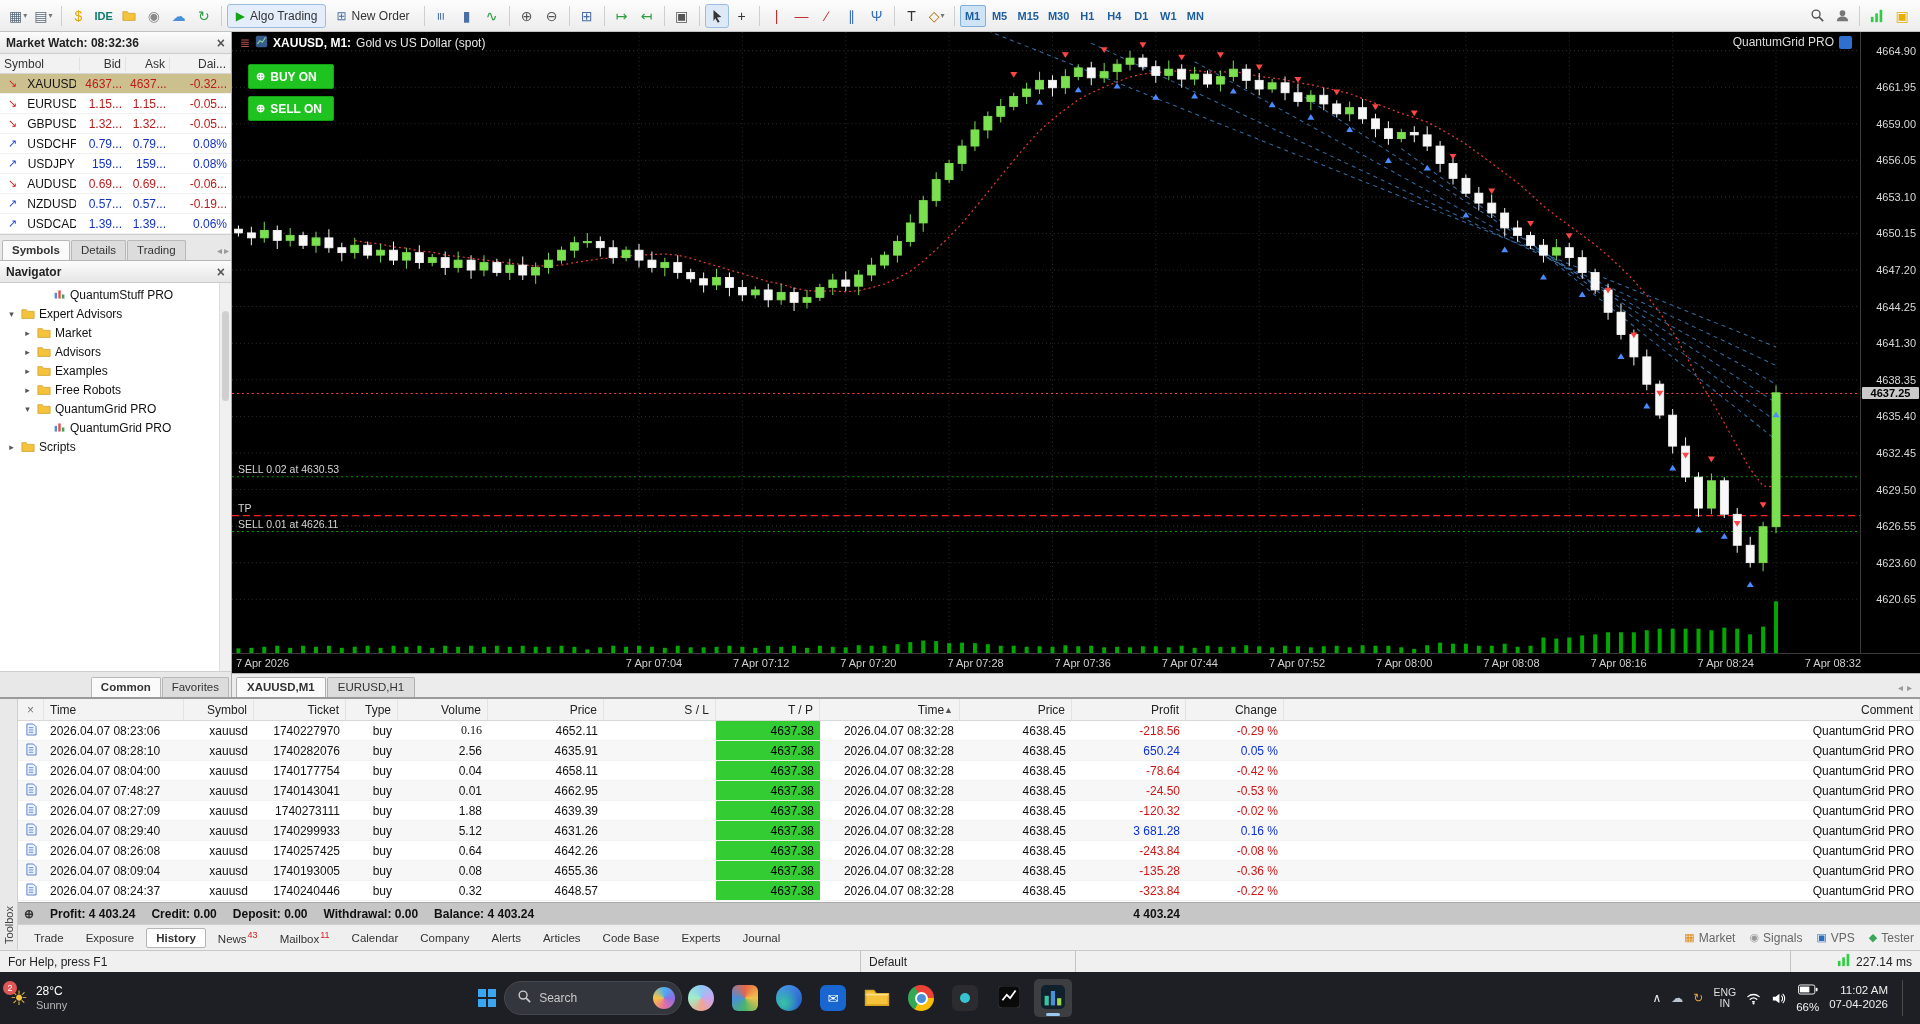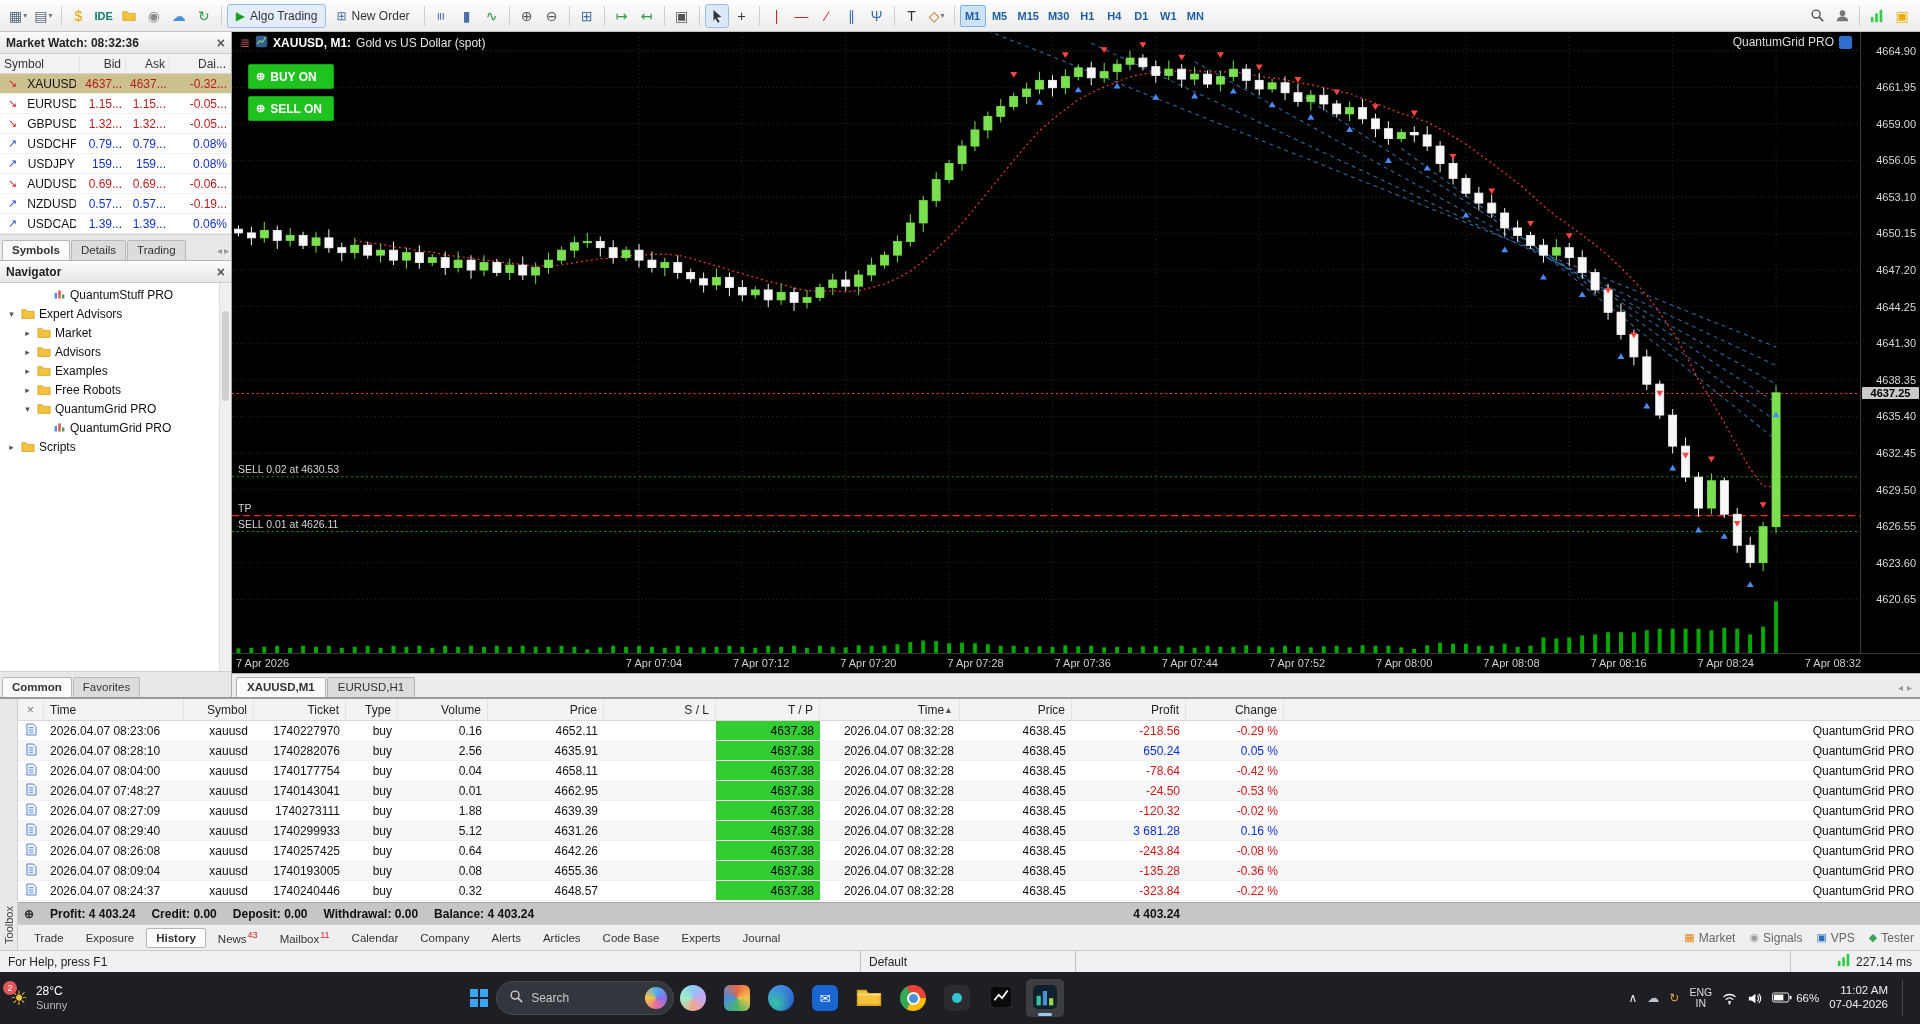--- a/index.html
+++ b/index.html
@@ -35,21 +35,21 @@
 .mw-row{display:grid;grid-template-columns:80px 46px 44px 1fr;height:20px;align-items:center;border-bottom:1px solid #f0f0f0;}
 .mw-row span{padding:0 4px;white-space:nowrap;overflow:hidden;}
 .mw-row .num{text-align:right;}
 .mw-row.selected{background:#cdc08f;}
 .mw-sym{display:flex;align-items:center;gap:3px;color:#111;}
 .arrow-down{color:#cc2222;font-size:11px;}
 .arrow-up{color:#2244cc;font-size:11px;}
 .val-down{color:#b91c1c;}
 .val-up{color:#1232c3;}
 
-.subtabs{height:26px;background:#e8e8e8;border-top:1px solid #cfcfcf;display:flex;align-items:flex-end;padding:2px 2px 0 2px;gap:1px;flex:0 0 26px;}
+.subtabs{height:26px;background:#e8e8e8;border-top:1px solid #cfcfcf;display:flex;align-items:flex-end;padding:2px 2px 0 2px;gap:1px;flex:0 0 26px;justify-content:flex-end;}
 .subtab{padding:3px 9px 4px;background:#dcdcdc;border:1px solid #b8b8b8;border-bottom:none;border-radius:2px 2px 0 0;color:#333;font-size:11.5px;}
 .subtab.active{background:#fafafa;font-weight:bold;}
 .subtab-arrows{margin-left:auto;display:flex;gap:2px;align-items:center;padding-bottom:4px;color:#999;font-size:10px;}
 
 .nav-panel{flex:1;display:flex;flex-direction:column;background:#fff;min-height:0;position:relative;}
 .nav-tree{flex:1;overflow:hidden;padding-top:2px;position:relative;}
 .nav-item{height:19px;display:flex;align-items:center;gap:4px;white-space:nowrap;color:#111;}
 .nav-arrow{width:11px;text-align:center;color:#555;font-size:9px;flex:0 0 11px;}
 .nav-scroll{position:absolute;right:0;top:0;bottom:0;width:12px;background:#f0f0f0;border-left:1px solid #ddd;}
 .nav-scroll .thumb{position:absolute;left:2px;right:2px;top:28px;height:90px;background:#cfcfcf;border-radius:4px;}
@@ -132,21 +132,21 @@
 .tk-app.active{background:rgba(255,255,255,0.14);}
 .tk-app.active::after{content:"";position:absolute;bottom:1px;left:12px;right:12px;height:3px;border-radius:2px;background:#9cc8f0;}
 .ic-circle{width:26px;height:26px;border-radius:50%;}
 .ic-square{width:26px;height:26px;border-radius:6px;display:flex;align-items:center;justify-content:center;color:#fff;font-size:13px;}
 .chrome-outer{width:26px;height:26px;border-radius:50%;background:conic-gradient(from -30deg,#ea4335 0 120deg,#fbbc05 0 240deg,#34a853 0 360deg);display:flex;align-items:center;justify-content:center;}
 .chrome-mid{width:13px;height:13px;border-radius:50%;background:#fff;display:flex;align-items:center;justify-content:center;}
 .chrome-in{width:9px;height:9px;border-radius:50%;background:#4a90d9;}
 .tk-tray{display:flex;align-items:center;gap:10px;margin-left:auto;padding-right:4px;}
 .tray-ic{display:flex;align-items:center;justify-content:center;color:#e8e8e8;}
 .tk-lang{display:flex;flex-direction:column;align-items:center;line-height:1.05;font-size:10.5px;color:#ddd;}
-.tk-batt{display:flex;gap:4px;font-size:11.5px;}
+.tk-batt{display:flex;align-items:center;gap:4px;font-size:11.5px;flex-direction:column;}
 .tk-clock{display:flex;flex-direction:column;align-items:flex-end;line-height:1.2;font-size:11.5px;color:#eee;}
 .tk-edge{width:4px;height:36px;border-left:1px solid #4a4a4a;margin-left:4px;}
 </style>
 </head>
 <body>
 
 <div class="app">
 
   <div class="toolbar">
     <div class="tb-items">
@@ -978,34 +978,35 @@
           <span class="hc al-r" style="width: 92px; flex: 0 0 92px; text-align: center;">Ticket</span>
           <span class="hc al-r" style="width: 52px; flex: 0 0 52px;">Type</span>
           <span class="hc al-r" style="width: 90px; flex: 0 0 90px;">Volume</span>
           <span class="hc al-r" style="width: 116px; flex: 0 0 116px;">Price</span>
           <span class="hc al-r" style="width: 112px; flex: 0 0 112px;">S / L</span>
           <span class="hc al-r" style="width: 104px; flex: 0 0 104px;">T / P</span>
           <span class="hc al-r" style="width: 140px; flex: 0 0 140px;">Time <span style="font-size:9px;color:#555;">▲</span></span>
           <span class="hc al-r" style="width: 112px; flex: 0 0 112px;">Price</span>
           <span class="hc al-r" style="width: 114px; flex: 0 0 114px;">Profit</span>
           <span class="hc al-r" style="width: 98px; flex: 0 0 98px;">Change</span>
+          <span class="hc al-r" style="flex: 1 1 0%;">Comment</span>
         </div>
       <div class="hist-rows">
           <div class="hist-row">
             <span class="hc al-c" style="width: 26px; flex: 0 0 26px;">
               <span><svg viewBox="0 0 12 14" width="11" height="13">
                   <path d="M1 1h7l3 3v9H1z" fill="#eef4ff" stroke="#4a78c8"></path>
                   <path d="M3 5h5M3 7.5h5M3 10h5" stroke="#4a78c8" stroke-width="0.9"></path>
                 </svg></span>
             </span>
             <span class="hc" style="width: 140px; flex: 0 0 140px;">2026.04.07 08:23:06</span>
             <span class="hc al-r" style="width: 70px; flex: 0 0 70px;">xauusd</span>
             <span class="hc al-r" style="width: 92px; flex: 0 0 92px;">1740227970</span>
             <span class="hc al-r" style="width: 52px; flex: 0 0 52px;">buy</span>
-            <span class="hc al-r" style="width: 90px; flex: 0 0 90px;">0.16</span>
+            <span class="hc al-r" style="width: 90px; flex: 0 0 90px; font-family: Liberation Serif, serif;">0.16</span>
             <span class="hc al-r" style="width: 116px; flex: 0 0 116px;">4652.11</span>
             <span class="hc al-r" style="width: 112px; flex: 0 0 112px;"></span>
             <span class="hc al-r tp-cell" style="width: 104px; flex: 0 0 104px;">4637.38</span>
             <span class="hc al-r" style="width: 140px; flex: 0 0 140px;">2026.04.07 08:32:28</span>
             <span class="hc al-r" style="width: 112px; flex: 0 0 112px;">4638.45</span>
             <span class="hc al-r neg" style="width: 114px; flex: 0 0 114px;">-218.56</span>
             <span class="hc al-r neg" style="width: 98px; flex: 0 0 98px;">-0.29 %</span>
             <span class="hc al-r" style="flex: 1 1 0%;">QuantumGrid PRO</span>
           </div>
           <div class="hist-row">

